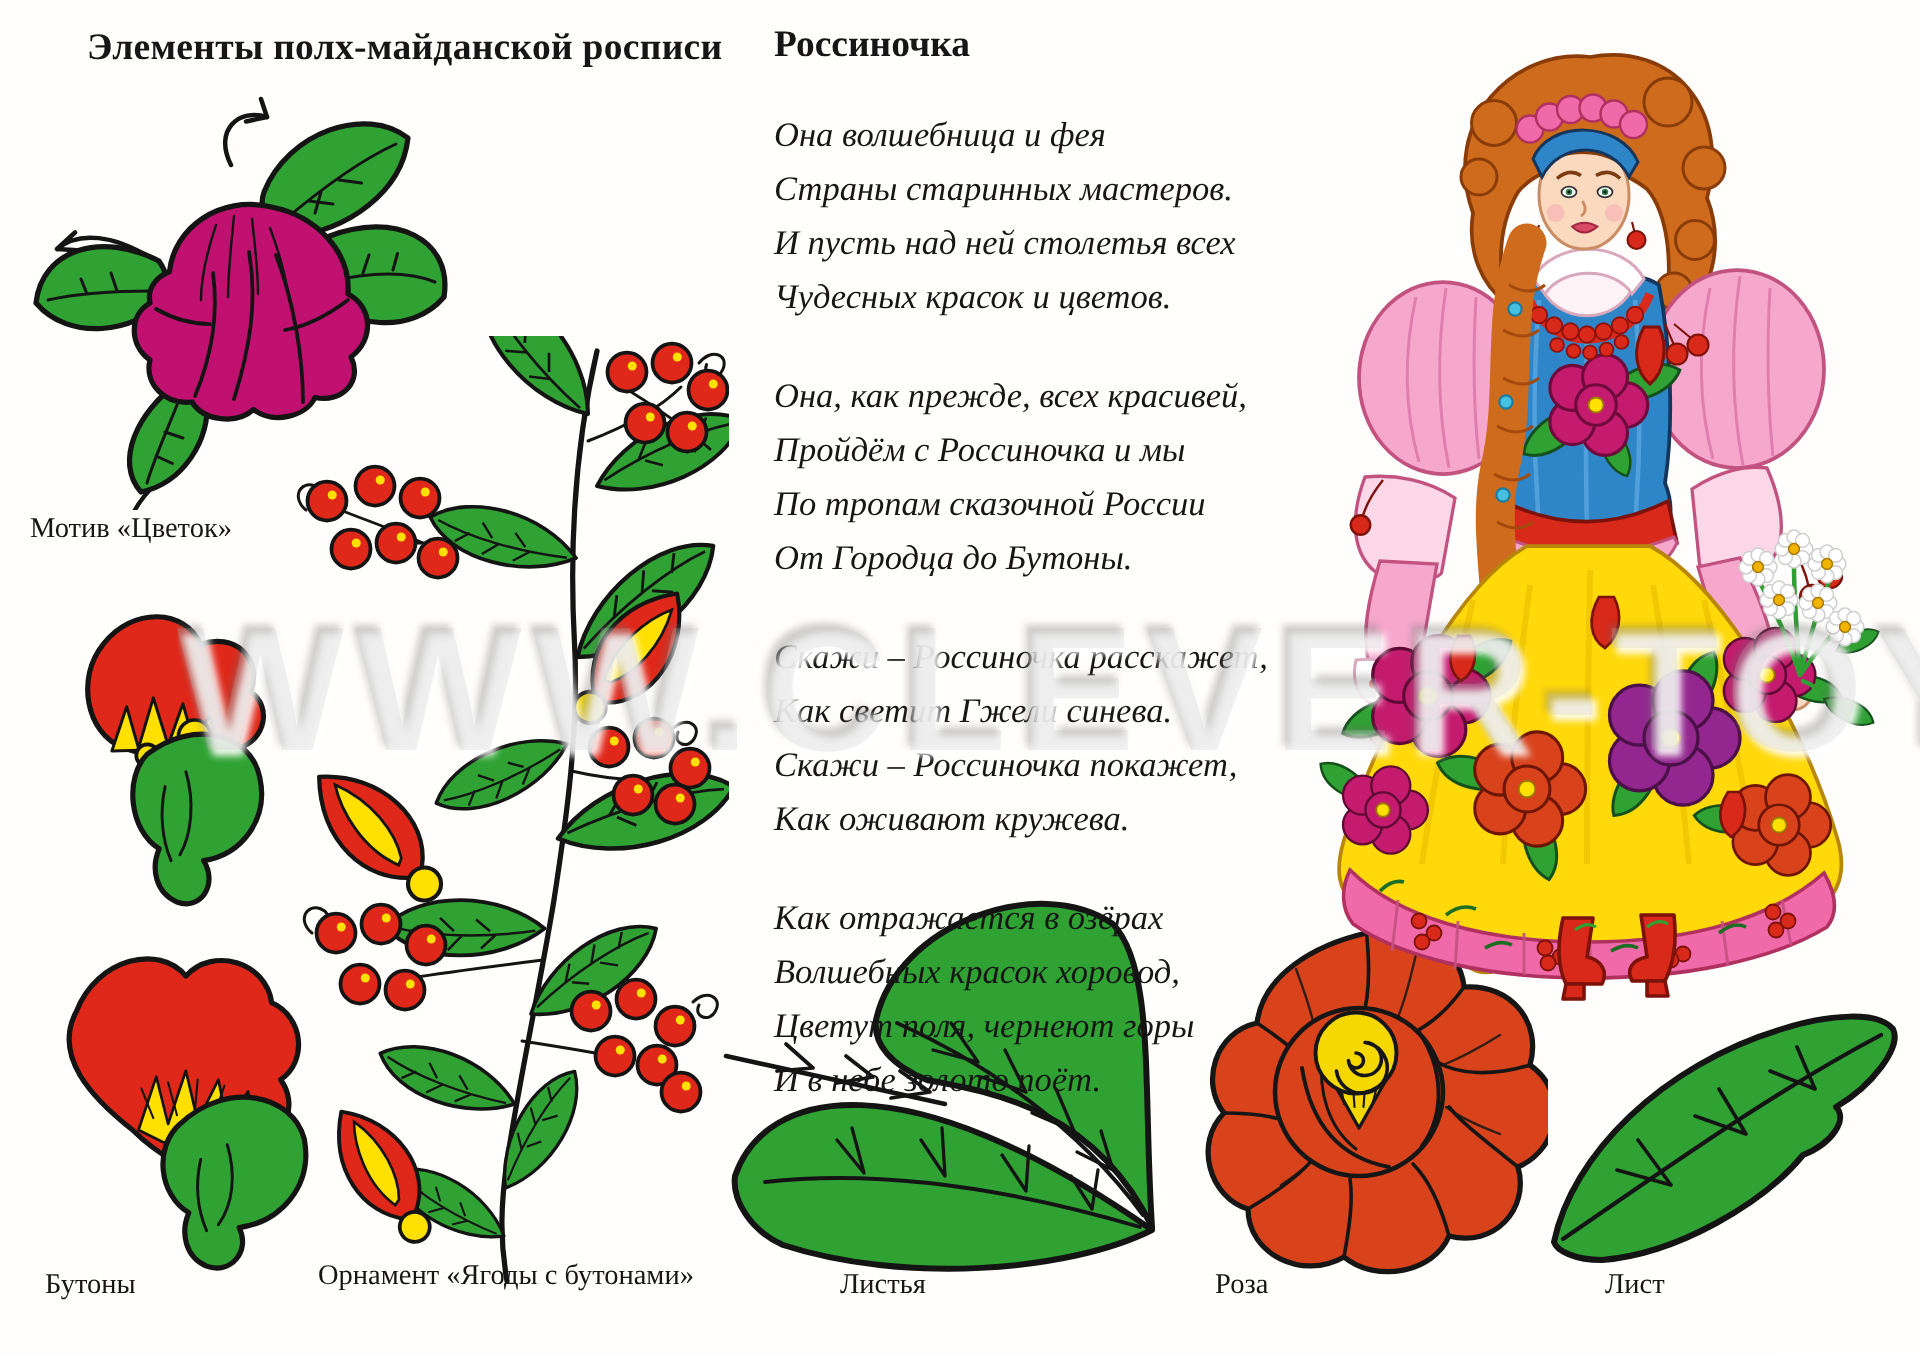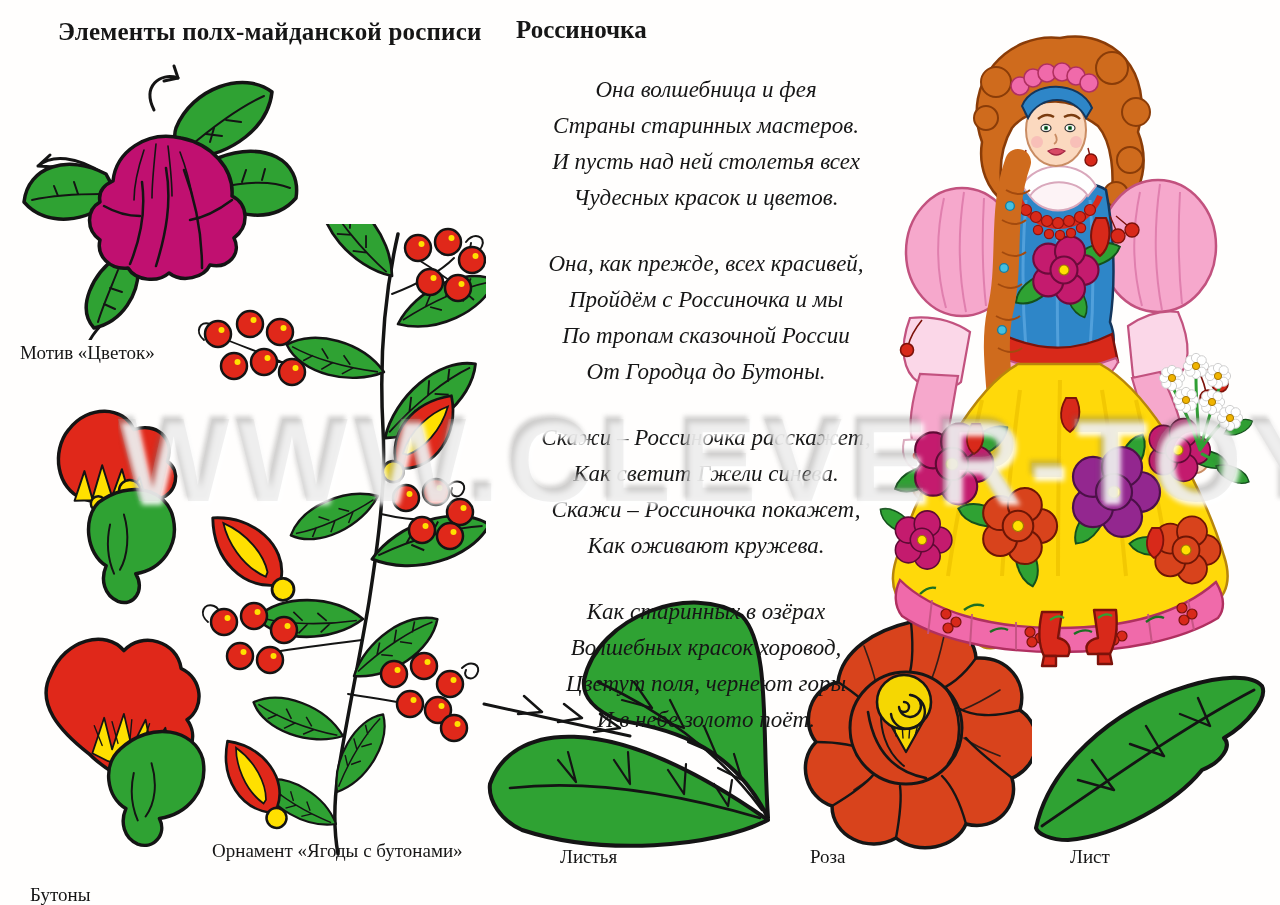--- a/index.html
+++ b/index.html
@@ -3,21 +3,21 @@
 <meta charset="utf-8">
 <style>
   html,body{margin:0;padding:0;background:#ffffff;}
   #page{position:relative;width:1280px;height:905px;background:#fffefd;overflow:hidden;
         font-family:"Liberation Serif",serif;color:#161616;}
   .abs{position:absolute;}
   #left-header{left:58px;top:18px;width:460px;font-size:25px;font-weight:bold;letter-spacing:.2px;}
   #poem{left:516px;top:16px;width:380px;z-index:8;}
   #poem-title{font-size:25px;font-weight:bold;margin-bottom:28px;}
   .stanza{margin-bottom:30px;}
-  .stanza div{font-style:italic;font-size:23px;line-height:36px;white-space:nowrap;text-align:center;}
+  .stanza div{font-style:italic;font-size:23px;line-height:36px;white-space:nowrap;}
   .caption{font-size:19px;text-align:left;z-index:8;}
   #watermark{left:118px;top:392px;width:1162px;height:130px;overflow:hidden;white-space:nowrap;
      font-family:"Liberation Sans",sans-serif;font-weight:bold;font-size:118px;letter-spacing:7px;
      color:rgba(190,190,190,0.22);
      text-shadow:3px 4px 5px rgba(255,255,255,0.9), -2px -3px 4px rgba(110,110,110,0.30);
      z-index:30;pointer-events:none;}
   svg{display:block;}
   .art{z-index:5;}
   #girl-art{z-index:10;}
 </style>
@@ -42,21 +42,21 @@
       <div>По тропам сказочной России</div>
       <div>От Городца до Бутоны.</div>
     </div>
     <div class="stanza">
       <div>Скажи – Россиночка расскажет,</div>
       <div>Как светит Гжели синева.</div>
       <div>Скажи – Россиночка покажет,</div>
       <div>Как оживают кружева.</div>
     </div>
     <div class="stanza">
-      <div>Как старинных в озёрах</div>
+      <div>Как отражается в озёрах</div>
       <div>Волшебных красок хоровод,</div>
       <div>Цветут поля, чернеют горы</div>
       <div>И в небе золото поёт.</div>
     </div>
   </div>
 
   <svg class="abs art" style="left:6px;top:64px" width="304" height="276" viewBox="0 0 304 276">
     <g stroke="#141414" stroke-linejoin="round" stroke-linecap="round">
       <path d="M148,46 C136,22 154,8 172,14" fill="none" stroke-width="3"></path>
       <path d="M172,14 l-14,3 M172,14 l-4,-12" fill="none" stroke-width="3"></path>
@@ -100,21 +100,21 @@
 
       <path fill="#e0281a" stroke-width="3.5" d="M40,272 C54,236 96,226 114,248 C132,228 168,238 172,266 C194,276 196,306 178,318 C190,334 182,358 162,360 C170,376 156,392 140,388 C118,382 94,368 78,352 C50,330 24,302 40,272 Z"></path>
       <polygon fill="#ffe000" stroke-width="1.8" points="82,352 94,316 102,348 114,312 122,346 136,318 142,348 156,326 162,352 146,362 120,366 98,360"></polygon>
       <g fill="none" stroke-width="1.4">
         <path d="M92,344 l-8,-20 M108,342 l-6,-22 M120,340 l2,-22 M134,340 l6,-18 M148,344 l8,-14"></path>
       </g>
       <path fill="#2fa233" stroke-width="3.5" d="M110,348 C142,318 186,328 194,358 C200,390 178,414 150,418 C158,434 144,450 128,444 C114,438 110,422 116,408 C96,396 92,364 110,348 Z"></path>
       <path fill="none" stroke-width="2" d="M142,362 C148,382 146,402 136,416 M124,372 C120,390 122,406 128,420"></path>
     </g>
   </svg>
-  <div class="abs caption" style="left:30px;top:884px;width:180px">Бутоны</div>
+  <div class="abs caption" style="left:30px;top:846px;width:180px">Бутоны</div>
 
   <svg class="abs art" style="left:186px;top:224px" width="300" height="638" viewBox="0 0 300 638">
     <defs>
       <g id="br">
           <circle r="13" fill="#e0281a" stroke="#141414" stroke-width="2.5"></circle>
           <circle cx="3.5" cy="-4" r="3" fill="#ffe000"></circle>
         </g>
       <g id="lf">
           <path d="M0,0 C28,-26 82,-32 106,-8 C84,18 32,22 0,0 Z" fill="#2fa233" stroke="#141414" stroke-width="2.6" stroke-linejoin="round"></path>
         <path d="M6,-2 C40,-10 76,-12 100,-8 M32,-7 l9,-10 M54,-9 l9,-11 M76,-9 l8,-9 M36,-5 l10,7 M60,-7 l10,8" fill="none" stroke="#141414" stroke-width="1.7"></path>

